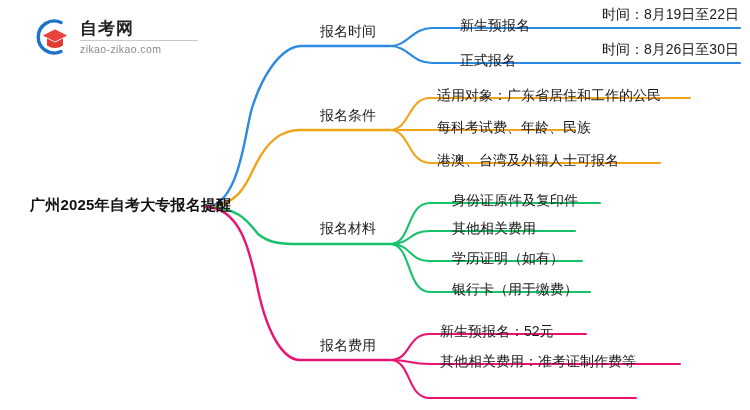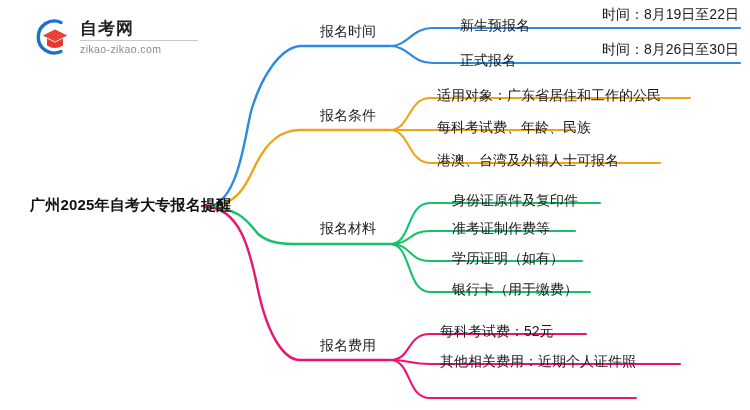--- a/index.html
+++ b/index.html
@@ -90,20 +90,20 @@
   <div class="node l3" style="left:578px;top:5px;">时间：8月19日至22日</div>
 
   <div class="node l2" style="left:460px;top:40px;">正式报名</div>
   <div class="node l3" style="left:578px;top:40px;">时间：8月26日至30日</div>
 
   <div class="node l2" style="left:437px;top:75px;">适用对象：广东省居住和工作的公民</div>
   <div class="node l2" style="left:437px;top:107px;">每科考试费、年龄、民族</div>
   <div class="node l2" style="left:437px;top:140px;">港澳、台湾及外籍人士可报名</div>
 
   <div class="node l2" style="left:452px;top:180px;">身份证原件及复印件</div>
-  <div class="node l2" style="left:452px;top:208px;">准考证制作费等</div>
+  <div class="node l2" style="left:452px;top:208px;">其他相关费用</div>
   <div class="node l2" style="left:452px;top:269px;">银行卡（用于缴费）</div>
   <div class="node l2" style="left:452px;top:238px;">学历证明（如有）</div>
 
-  <div class="node l2" style="left:440px;top:311px;">每科考试费：52元</div>
-  <div class="node l2" style="left:440px;top:341px;">其他相关费用：近期个人证件照</div>
+  <div class="node l2" style="left:440px;top:311px;">新生预报名：52元</div>
+  <div class="node l2" style="left:440px;top:341px;">其他相关费用：准考证制作费等</div>
 
 </div>
 
 </body></html>

